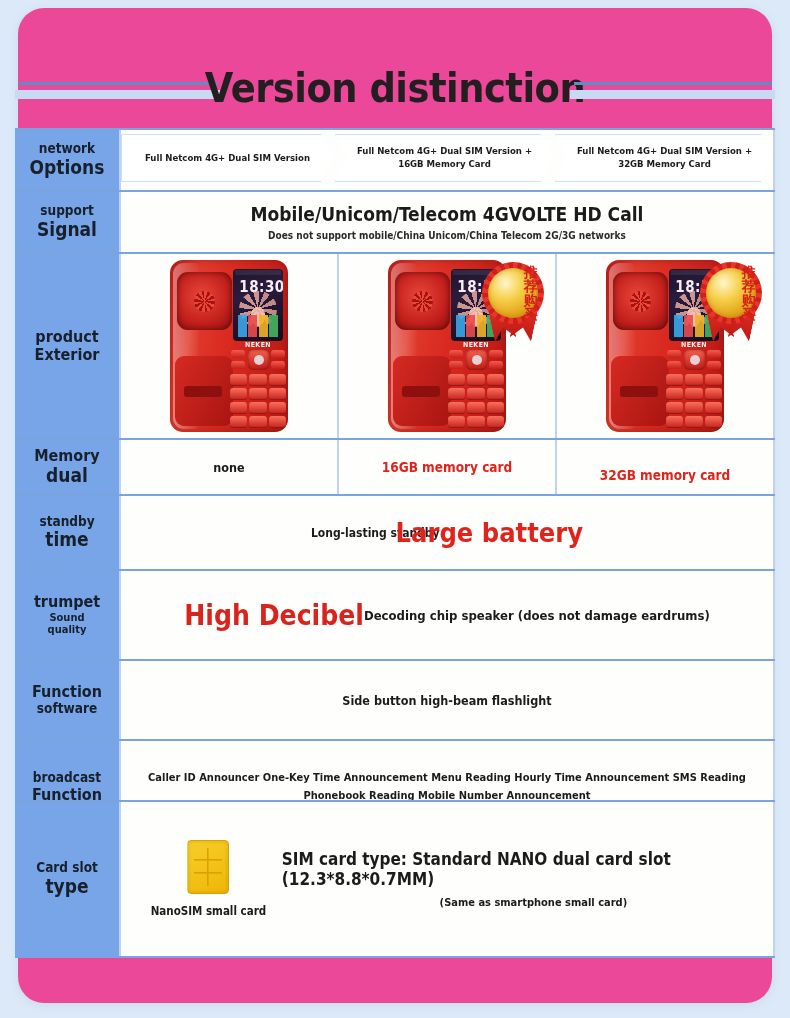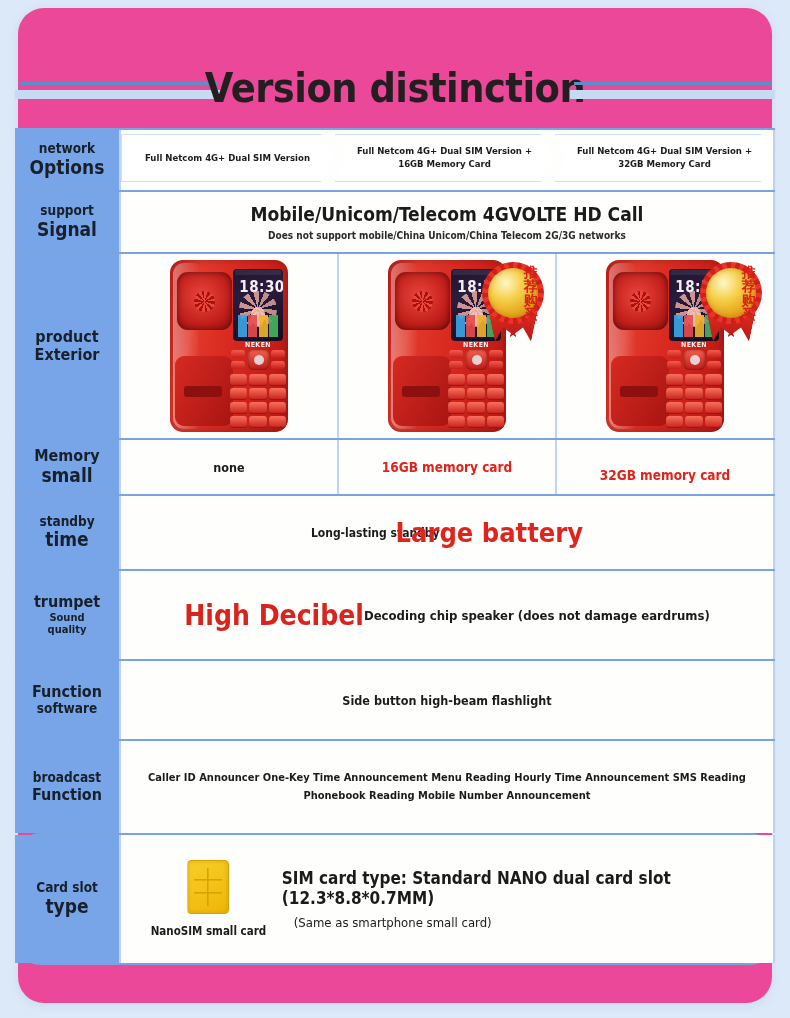--- a/index.html
+++ b/index.html
@@ -556,23 +556,24 @@
   .slot-main {
     font-family: "DejaVu Sans Condensed", "Liberation Sans Narrow", "Liberation Sans", sans-serif;
     font-size: 17px;
     font-weight: 700;
     color: #1b1b1b;
   }
   .slot-sub {
     margin-top: 7px;
     margin-left: 12px;
     font-family: "DejaVu Sans Condensed", "Liberation Sans Narrow", "Liberation Sans", sans-serif;
-    font-size: 13px;
-    font-weight: 400;
-    color: #1b1b1b;
+    font-size: 11px;
+    font-weight: 700;
+    color: #1b1b1b;
+    text-align: center;
   }
 </style>
 </head>
 <body>
 
 <div id="page">
 
   <div id="title-band">
     <div class="deco left">
       <div class="line-thin"></div>
@@ -758,21 +759,21 @@
             </div>
           </div>
 
         </div>
       </div>
     </div>
 
     <div class="row" style="top:310px;height:56px;">
       <div class="rowlabel">
         <div class="l1 sz-md">Memory</div>
-        <div class="l2 sz-lg">small</div>
+        <div class="l2 sz-lg">dual</div>
       </div>
       <div class="rowbody">
         <div class="mem-cells">
           <div class="mem-cell">none</div>
           <div class="mem-cell red">16GB memory card</div>
           <div class="mem-cell red">32GB memory card</div>
         </div>
       </div>
     </div>
 
@@ -820,21 +821,21 @@
         <div class="l1 sz-sm">broadcast</div>
         <div class="l2 sz-md">Function</div>
       </div>
       <div class="rowbody">
         <div class="cellfull">
           <div class="t-broadcast">Caller ID Announcer One-Key Time Announcement Menu Reading Hourly Time Announcement SMS Reading Phonebook Reading Mobile Number Announcement</div>
         </div>
       </div>
     </div>
 
-    <div class="row last" style="top:705px;height:132px;border-radius:25px;">
+    <div class="row last" style="top:672px;height:158px;">
       <div class="rowlabel">
         <div class="l1 sz-sm">Card slot</div>
         <div class="l2 sz-lg">type</div>
       </div>
       <div class="rowbody">
         <div class="slot-wrap">
           <div class="sim-block">
             <div class="sim-icon"></div>
             <div class="sim-label">NanoSIM small card</div>
           </div>

